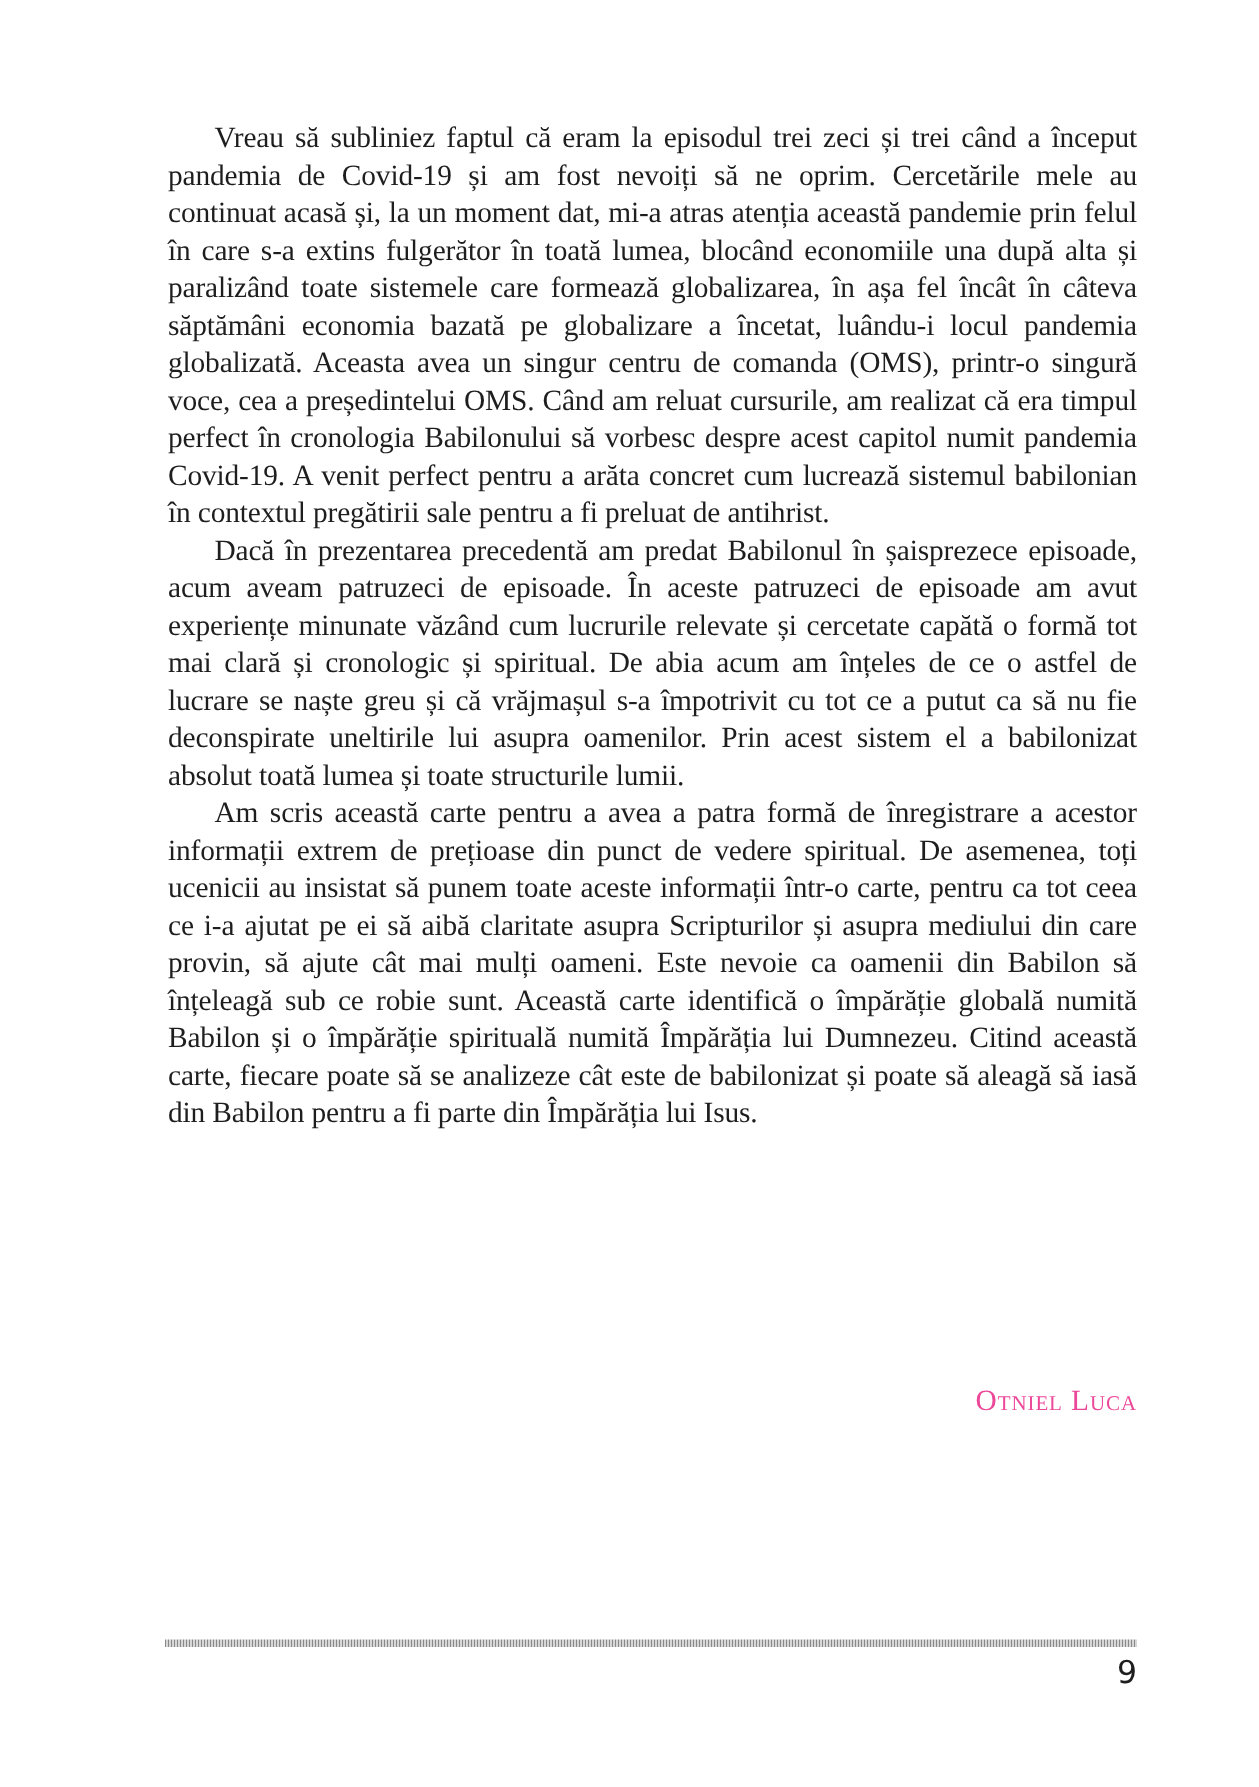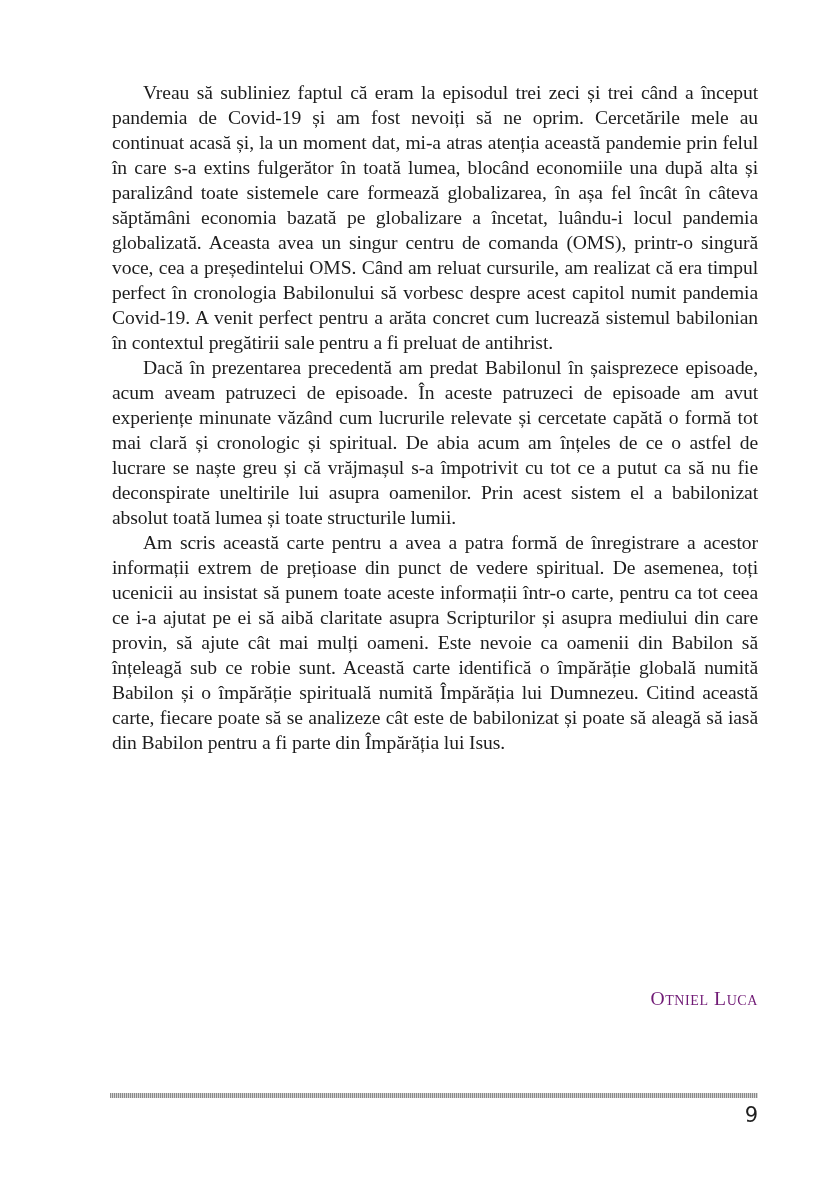--- a/index.html
+++ b/index.html
@@ -31,25 +31,25 @@
       letter-spacing: -0.1px;
     }
     .body-text p {
       margin: 0;
       text-indent: 31px;
       hyphens: none;
     }
     .signature {
       position: absolute;
       right: 81px;
-      top: 988px;
+      top: 924px;
       font-size: 19.6px;
       font-variant: small-caps;
       letter-spacing: 0.6px;
-      color: #701a75;
+      color: #ec4899;
       text-align: center;
     }
     .footer-rule {
       position: absolute;
       left: 110px;
       top: 1093px;
       width: 648px;
       height: 5px;
       background: repeating-linear-gradient(90deg, #8a8a8a 0px, #8a8a8a 1px, #d6d6d6 1px, #d6d6d6 2px);
     }

